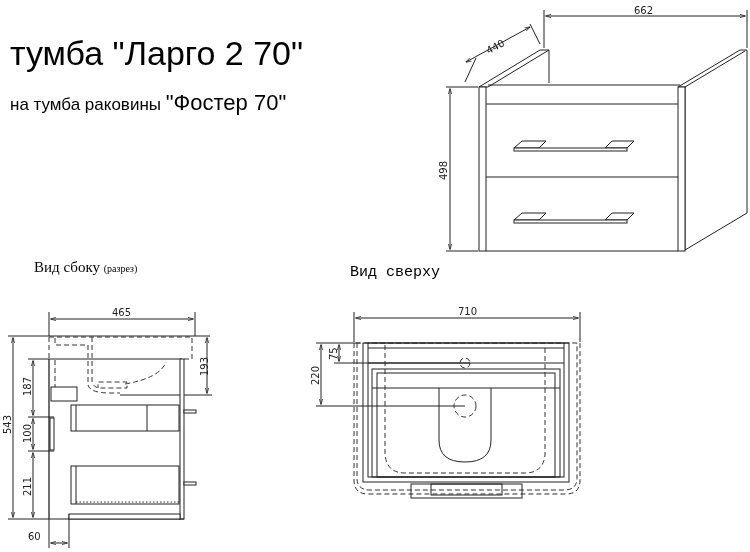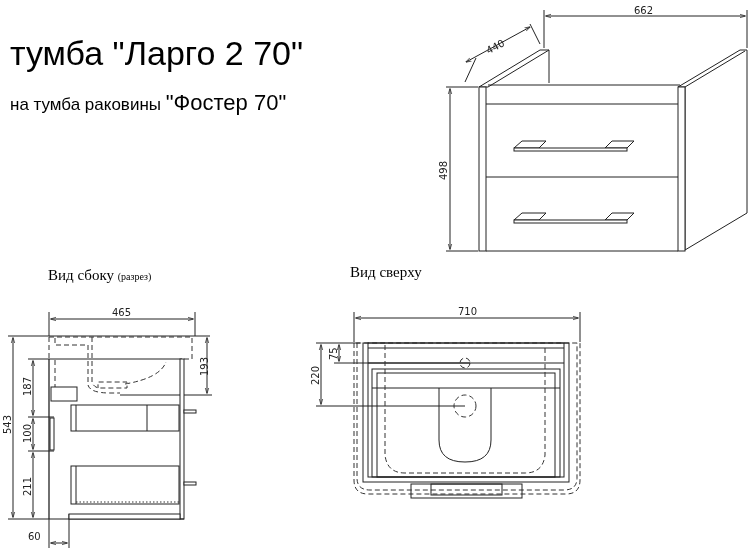--- a/index.html
+++ b/index.html
@@ -16,22 +16,22 @@
   .dash { stroke: #333; fill: none; stroke-width: 1; stroke-dasharray: 5 3; }
   .dot { stroke: #333; fill: none; stroke-width: 1.2; stroke-dasharray: 1.5 2; }
   .fillw { fill: #fff; stroke: #222; stroke-width: 1; }
 </style>
 </head>
 <body>
 
 <div class="title">тумба "Ларго 2 70"</div>
 <div class="subtitle"><span>на тумба раковины </span><span class="big">"Фостер 70"</span></div>
 
-<div class="view-label" style="left:48px; top:259px;margin-top:8px;"><span>Вид сбоку</span> <span class="small">(разрез)</span></div>
-<div class="view-label" style="left:350px; top:264px;">Вид сверху</div>
+<div class="view-label" style="left:34px; top:259px;"><span>Вид сбоку</span> <span class="small">(разрез)</span></div>
+<div class="view-label" style="left:350px; top:264px;font-family:Liberation Mono, monospace;">Вид сверху</div>
 
 <svg width="750" height="552" viewBox="0 0 750 552">
   <defs>
     <marker id="arr" viewBox="0 0 10 10" refX="9" refY="5" markerWidth="6" markerHeight="6" orient="auto-start-reverse">
       <path d="M0,2 L10,5 L0,8" fill="none" stroke="#222" stroke-width="1.2"></path>
     </marker>
   </defs>
 
   <g>
 

